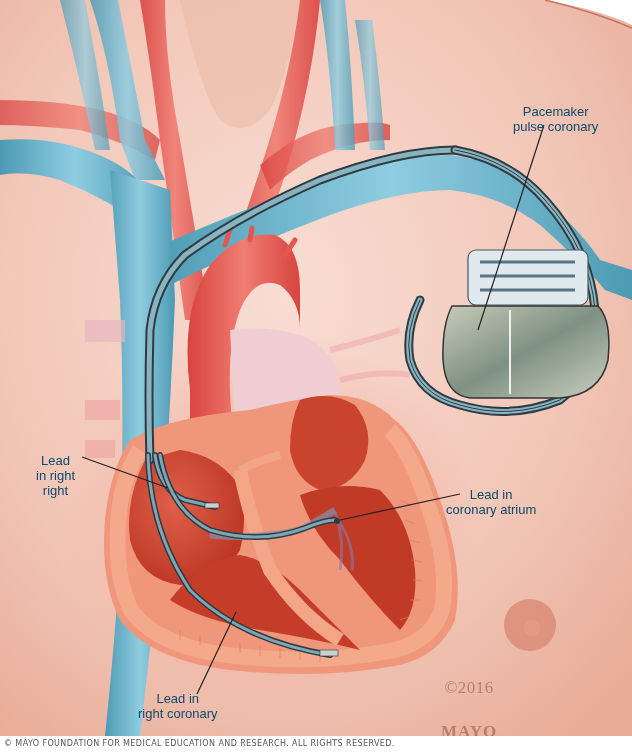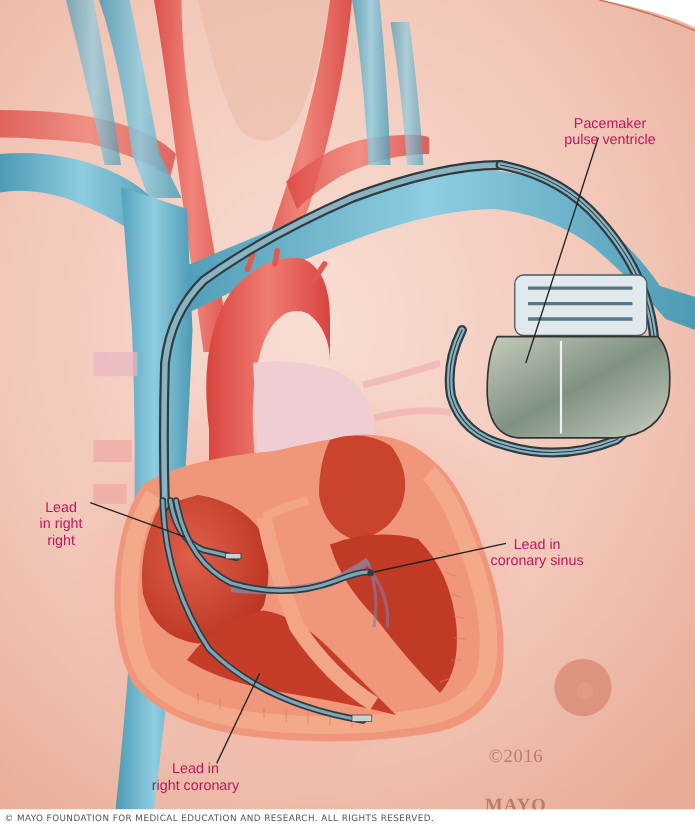--- a/index.html
+++ b/index.html
@@ -1,18 +1,18 @@
 <!DOCTYPE html>
 <html><head>
   <meta charset="utf-8">
   <style>
     html, body { margin: 0; padding: 0; background: #ffffff; }
     body { width: 632px; height: 754px; overflow: hidden; position: relative; font-family: "Liberation Sans", sans-serif; }
     #canvas { position: absolute; left: 0; top: 0; width: 632px; height: 736px; }
-    .label { position: absolute; font-family: "Liberation Sans", sans-serif; font-size: 13px; line-height: 15px; color: #be185d; text-align: center; white-space: nowrap; }
+    .label { position: absolute; font-family: "Liberation Sans", sans-serif; font-size: 13px; line-height: 15px; color: #0c4a6e; text-align: center; white-space: nowrap; }
     .label span { display: block; }
     .watermark { position: absolute; left: 441px; top: 680px; font-family: "Liberation Serif", serif; color: rgba(140,80,60,0.55); text-align: center; line-height: 16px; }
     .watermark .yr { font-size: 17px; letter-spacing: 0.5px; display: block; }
     .watermark .brand { font-size: 17px; letter-spacing: 1px; font-weight: bold; display: block; margin-top: 28px; }
     .footer { position: absolute; left: 0; top: 736px; width: 632px; height: 34px; background: #ffffff; }
     .footer-text { position: absolute; left: 4px; top: 3px; font-family: "DejaVu Sans", sans-serif; font-size: 8px; color: #555; letter-spacing: 0.4px; white-space: nowrap; }
   </style>
 </head>
 <body>
 
@@ -139,32 +139,32 @@
   <g stroke="#222" stroke-width="1.2" fill="none">
     <line x1="544" y1="125" x2="478" y2="330"></line>
     <line x1="82" y1="457" x2="168" y2="488"></line>
     <line x1="460" y1="494" x2="340" y2="520"></line>
     <line x1="197" y1="694" x2="236" y2="612"></line>
   </g>
 </svg>
 
 <div class="label" style="left:513px; top:104px;">
   <span>Pacemaker</span>
-  <span>pulse ventricle</span>
+  <span>pulse coronary</span>
 </div>
 
 <div class="label" style="left:36px; top:453px;">
   <span style="text-align:center;">Lead</span>
   <span>in right</span>
   <span>right</span>
 </div>
 
 <div class="label" style="left:446px; top:487px;">
   <span>Lead in</span>
-  <span>coronary sinus</span>
+  <span>coronary atrium</span>
 </div>
 
 <div class="label" style="left:138px; top:691px;">
   <span>Lead in</span>
   <span>right coronary</span>
 </div>
 
 <div class="watermark">
   <span class="yr">©2016</span>
   <span class="brand">MAYO</span>

